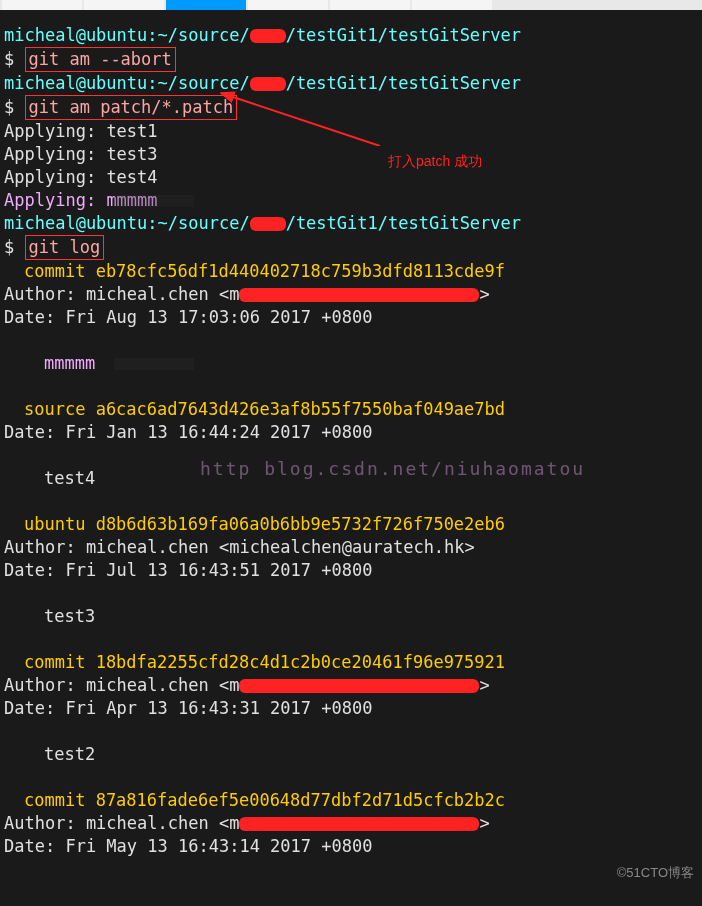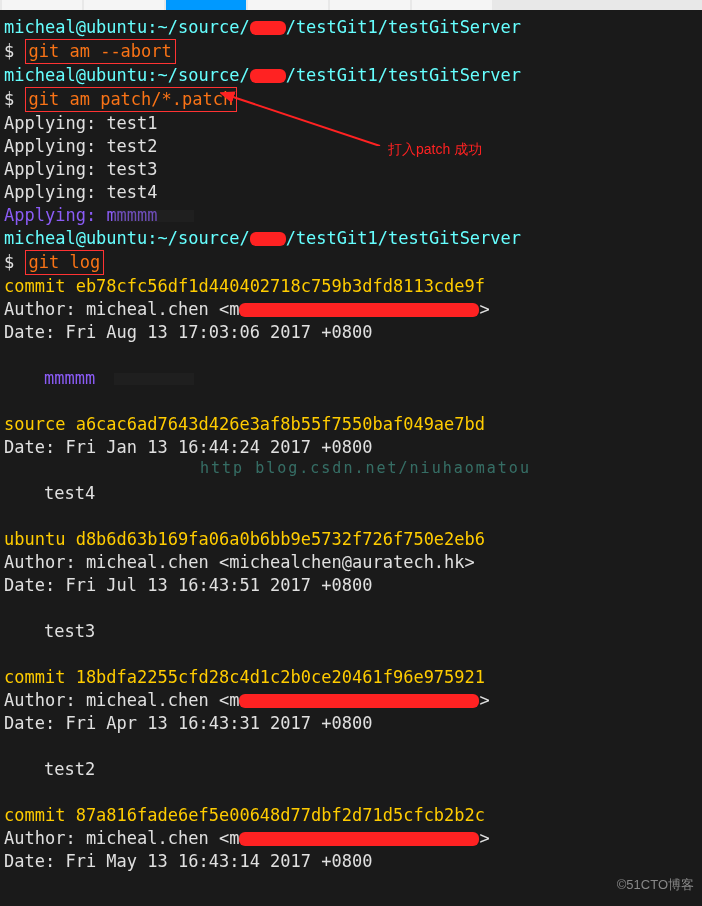--- a/index.html
+++ b/index.html
@@ -22,77 +22,77 @@
   }
   .tab {
     width: 80px;
     height: 10px;
     background: #f5f5f5;
   }
   .tab.active {
     background: #0099ff;
   }
   .terminal {
-    padding: 6px 4px;
+    padding: 14px 4px;
     position: relative;
   }
   .prompt-line { color: #66ffff; }
   .white { color: #e0e0e0; }
-  .cmd { color: #f97316; }
-  .yellow { color: #ffcc00; }
+  .cmd { color: #fca5a5; }
+  .yellow { color: #ffcc00; margin-left: 20px; }
   .redbox {
     border: 1px solid #ff3333;
     padding: 0 3px;
     display: inline-block;
   }
   .redact {
     display: inline-block;
     background: #ff2222;
     border-radius: 6px;
     position: relative;
     top: 2px;
   }
   .r1 { width: 36px; height: 14px; }
   .r2 { width: 240px; height: 14px; }
   .r3 { width: 250px; height: 14px; }
   .r5 { width: 240px; height: 14px; }
   .r6 { width: 240px; height: 14px; }
-  .blur { color: #8b5cf6; position: relative; }
+  .blur { color: #f0abfc; position: relative; }
   .blur::after {
     content:"";
     position:absolute;
     left:110px; top:6px; width:80px; height:12px;
     background:#2a2a2a; opacity:0.3;
   }
   .annotation {
     position: absolute;
     color: #ff2222;
     font-family: 'Microsoft YaHei', sans-serif;
     font-size: 14px;
   }
   .arrow {
     position: absolute;
     width: 170px;
     height: 60px;
     pointer-events: none;
   }
   .watermark {
     position: absolute;
-    bottom: 10px;
+    bottom: 22px;
     right: 8px;
     color: #888;
     font-size: 13px;
     font-family: sans-serif;
   }
   .wm2 {
     position: absolute;
     top: 457px;
     left: 200px;
-    color: #5eead4;
-    font-size: 15px;
+    color: #f0abfc;
+    font-size: 18px;
     opacity: 0.4;
     letter-spacing: 2px;
   }
   .spacer { height: 23px; }
   .indent { padding-left: 40px; }
 </style>
 </head>
 <body>
 
 <div class="tabs">
@@ -114,21 +114,20 @@
   </div>
 
   <div>
     <span class="prompt-line">micheal@ubuntu:~/source/</span><span class="redact r1"></span><span class="prompt-line">/testGit1/testGitServer</span>
   </div>
   <div>
     <span class="white">$</span> <span class="redbox cmd">git am patch/*.patch</span>
   </div>
 
   <div class="white"><span>Applying:</span> <span>test1</span></div>
-  <div class="white"><span>Applying:</span> <span>test2</span></div>
   <div class="white"><span>Applying:</span> <span>test3</span></div>
   <div class="white"><span>Applying:</span> <span>test4</span></div>
   <div class="white blur"><span>Applying:</span> <span>mmmmm</span></div>
 
   <div>
     <span class="prompt-line">micheal@ubuntu:~/source/</span><span class="redact r1"></span><span class="prompt-line">/testGit1/testGitServer</span>
   </div>
   <div>
     <span class="white">$</span> <span class="redbox cmd">git log</span>
   </div>
@@ -165,18 +164,18 @@
   <div class="white">Date:   Fri May 13 16:43:14 2017 +0800</div>
 
   <svg class="arrow" style="left:220px; top:76px;">
     <defs>
       <marker id="ah" markerWidth="10" markerHeight="10" refX="2" refY="3" orient="auto">
         <path d="M0,0 L0,6 L8,3 z" fill="#ff2222"></path>
       </marker>
     </defs>
     <line x1="160" y1="60" x2="10" y2="10" stroke="#ff2222" stroke-width="2" marker-end="url(#ah)"></line>
   </svg>
-  <div class="annotation" style="left:388px; top:128px;">打入patch 成功</div>
+  <div class="annotation" style="left:388px; top:140px;">打入patch 成功</div>
 
 </div>
 
 <div class="wm2">http   blog.csdn.net/niuhaomatou</div>
 <div class="watermark">©51CTO博客</div>
 
 </body></html>

